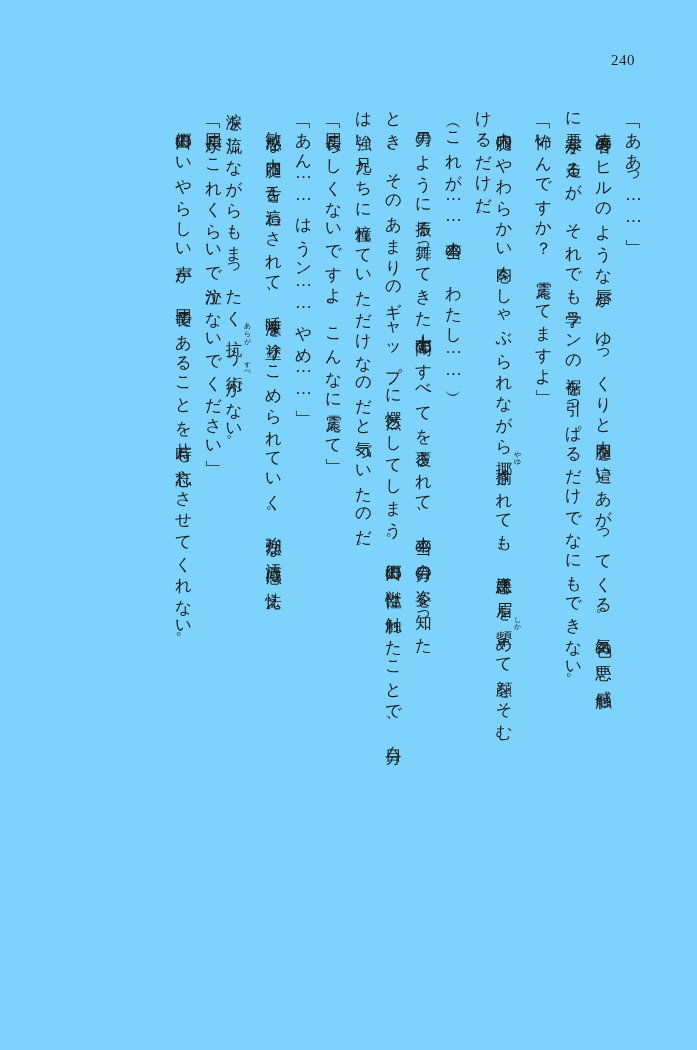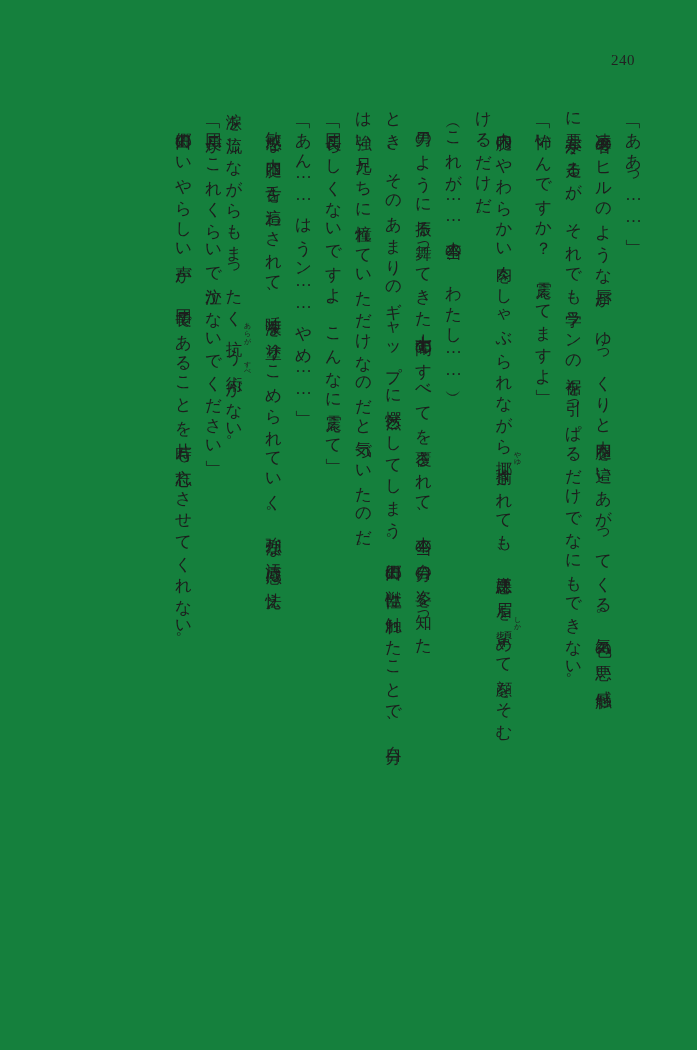--- a/index.html
+++ b/index.html
@@ -12,21 +12,21 @@
     height: 1050px;
     font-family: "Liberation Serif", "DejaVu Serif", serif;
     color: #1a1a1a;
     overflow: hidden;
   }
   .page {
     position: relative;
     width: 697px;
     height: 1050px;
     box-sizing: border-box;
-    background: #15803d;
+    background: #7dd3fc;
     text-decoration: underline;
   }
   .page-number {
     position: absolute;
     top: 52px;
     right: 62px;
     font-size: 15px;
     letter-spacing: 0.5px;
     color: #222;
     font-family: "Liberation Serif", "DejaVu Serif", serif;

